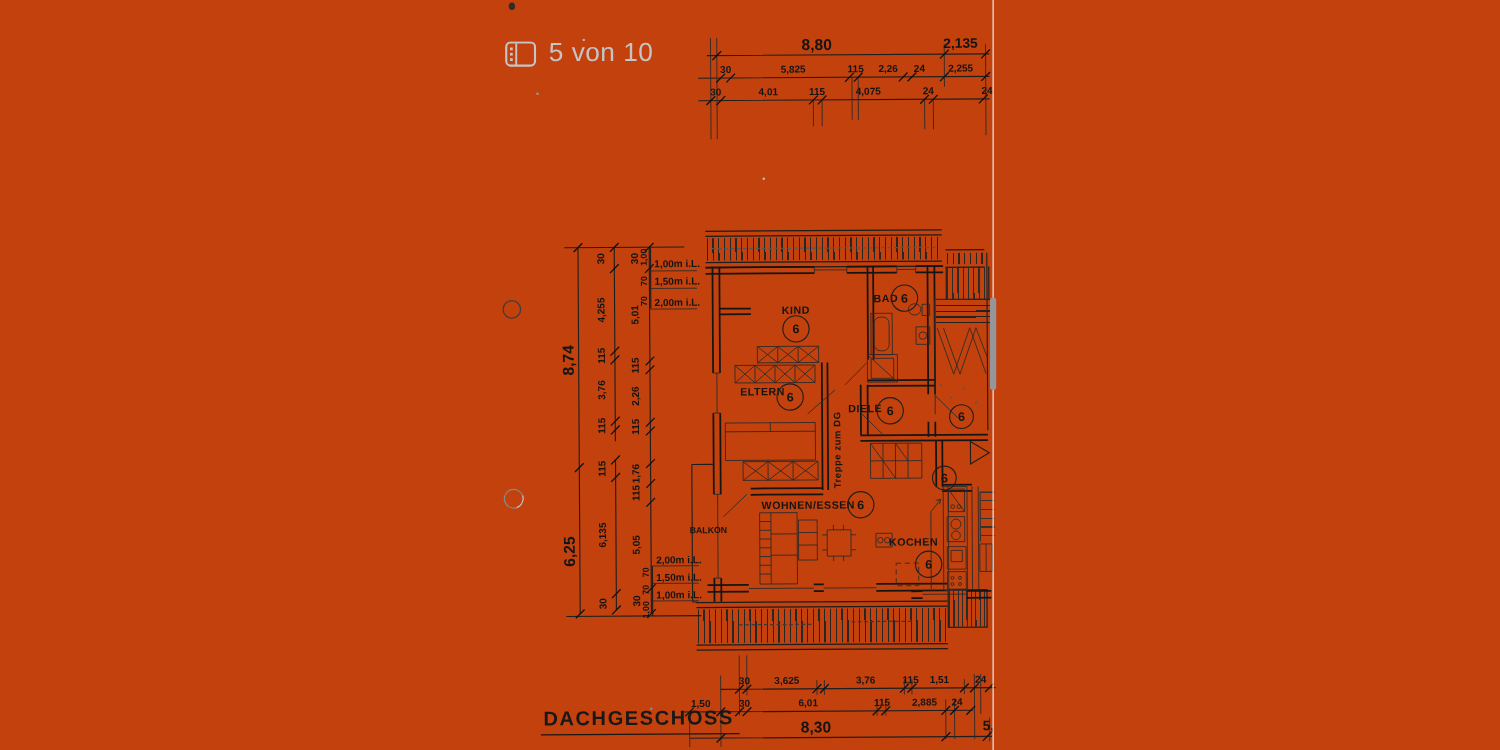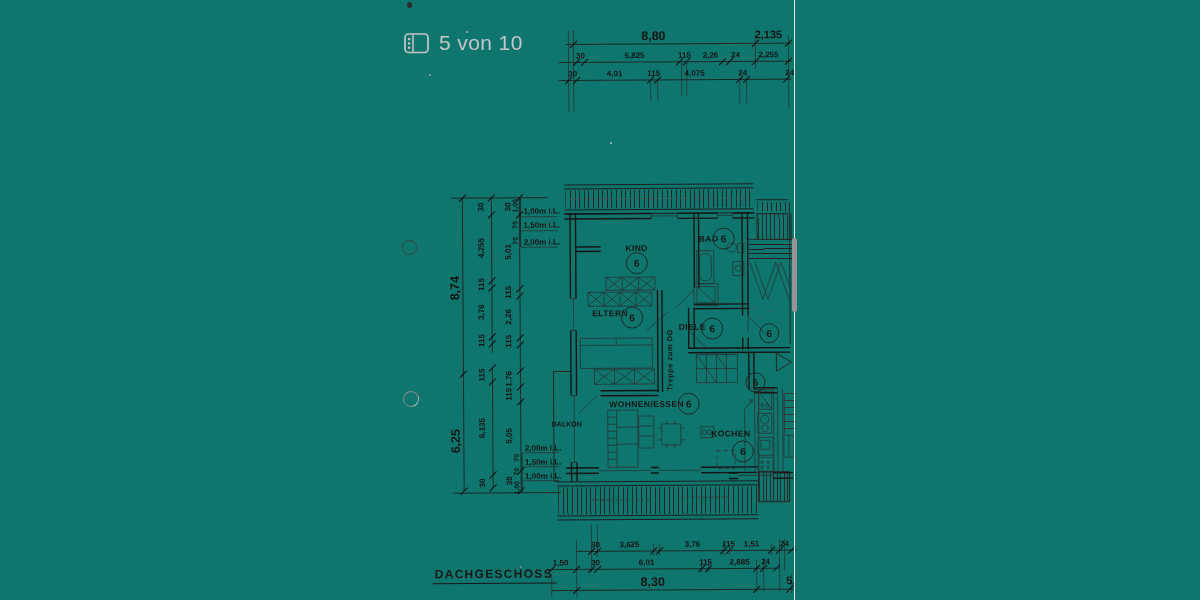--- a/index.html
+++ b/index.html
@@ -1,16 +1,16 @@
 <!DOCTYPE html>
 <html><head>
 <meta charset="utf-8">
 <style>
   html,body{margin:0;padding:0;background:#fff}
-  #stage{position:relative;width:1200px;height:600px;background:#0f766e;overflow:hidden;
+  #stage{position:relative;width:1200px;height:600px;background:#c2410c;overflow:hidden;
          font-family:"Liberation Sans",sans-serif}
   
   #page-indicator{position:absolute;left:404px;top:31px;display:flex;align-items:center;gap:9px;color:#c5c5c8}
   #page-indicator .txt{font-size:21px;letter-spacing:.4px;font-weight:400}
   #scrollbar{position:absolute;left:792px;top:238px;width:5px;height:74px;border-radius:3px;background:#95959a}
   #page-edge{position:absolute;left:794px;top:0;width:1px;height:600px;background:#e4e4e4}
   
   .hole{position:absolute;border-radius:50%}
   #hole-top{left:402px;top:240px;width:13px;height:13px;border:1.8px solid #3e3e3e}
   #hole-bottom{left:403px;top:391px;width:14px;height:14px;border:1.6px solid #8a8a8a;border-right-color:#c4c4c4;transform:rotate(25deg)}
@@ -44,21 +44,21 @@
   #rail-right .bars{top:2px;bottom:2px}
   .hatch{position:absolute}
   #stair-hatch{left:757px;top:214px;width:33px;height:26px;border-left:1px solid #222;border-right:1px solid #222;
                background:repeating-linear-gradient(90deg,#2b2b2b 0 1px,transparent 1px 4.2px)}
   #stair-steps{left:749px;top:240px;width:45px;height:21px;
                background:repeating-linear-gradient(180deg,#222 0 1px,transparent 1px 4.6px)}
   #balcony-corner-hatch{left:757px;top:472px;width:30px;height:29px;border:1.2px solid #222;
                background:repeating-linear-gradient(90deg,#2b2b2b 0 1px,transparent 1px 3.5px)}
   #neighbor-rungs{left:783px;top:394px;width:11px;height:40px;border-left:1px solid #333;
                background:repeating-linear-gradient(180deg,#333 0 1px,transparent 1px 7px)}
-  #floor-title{position:absolute;left:431px;top:566px;font-size:12px;font-weight:700;letter-spacing:1.3px;
+  #floor-title{position:absolute;left:431px;top:566px;font-size:16px;font-weight:700;letter-spacing:1.3px;
                color:#181818;border-bottom:1.6px solid #181818;padding:0 4px 2px 2px}
 </style>
 </head>
 <body>
 
 <div id="stage">
 
   <div id="page-indicator">
     <svg width="26" height="21" viewBox="0 0 26 21">
       <rect x="1" y="1" width="23" height="18.5" rx="3.5" fill="none" stroke="#c5c5c8" stroke-width="1.7"></rect>

